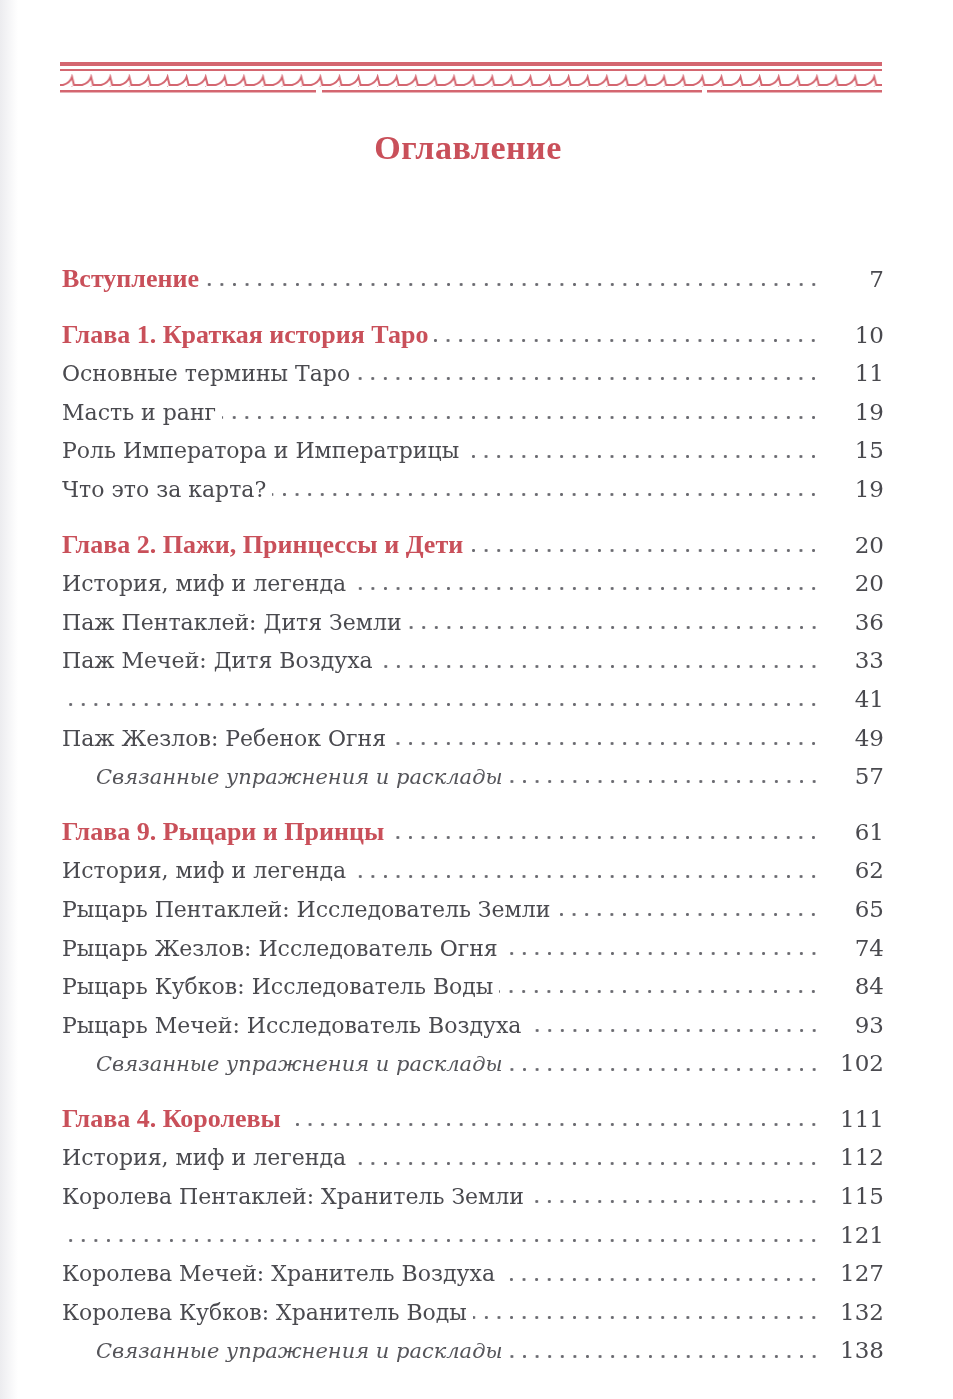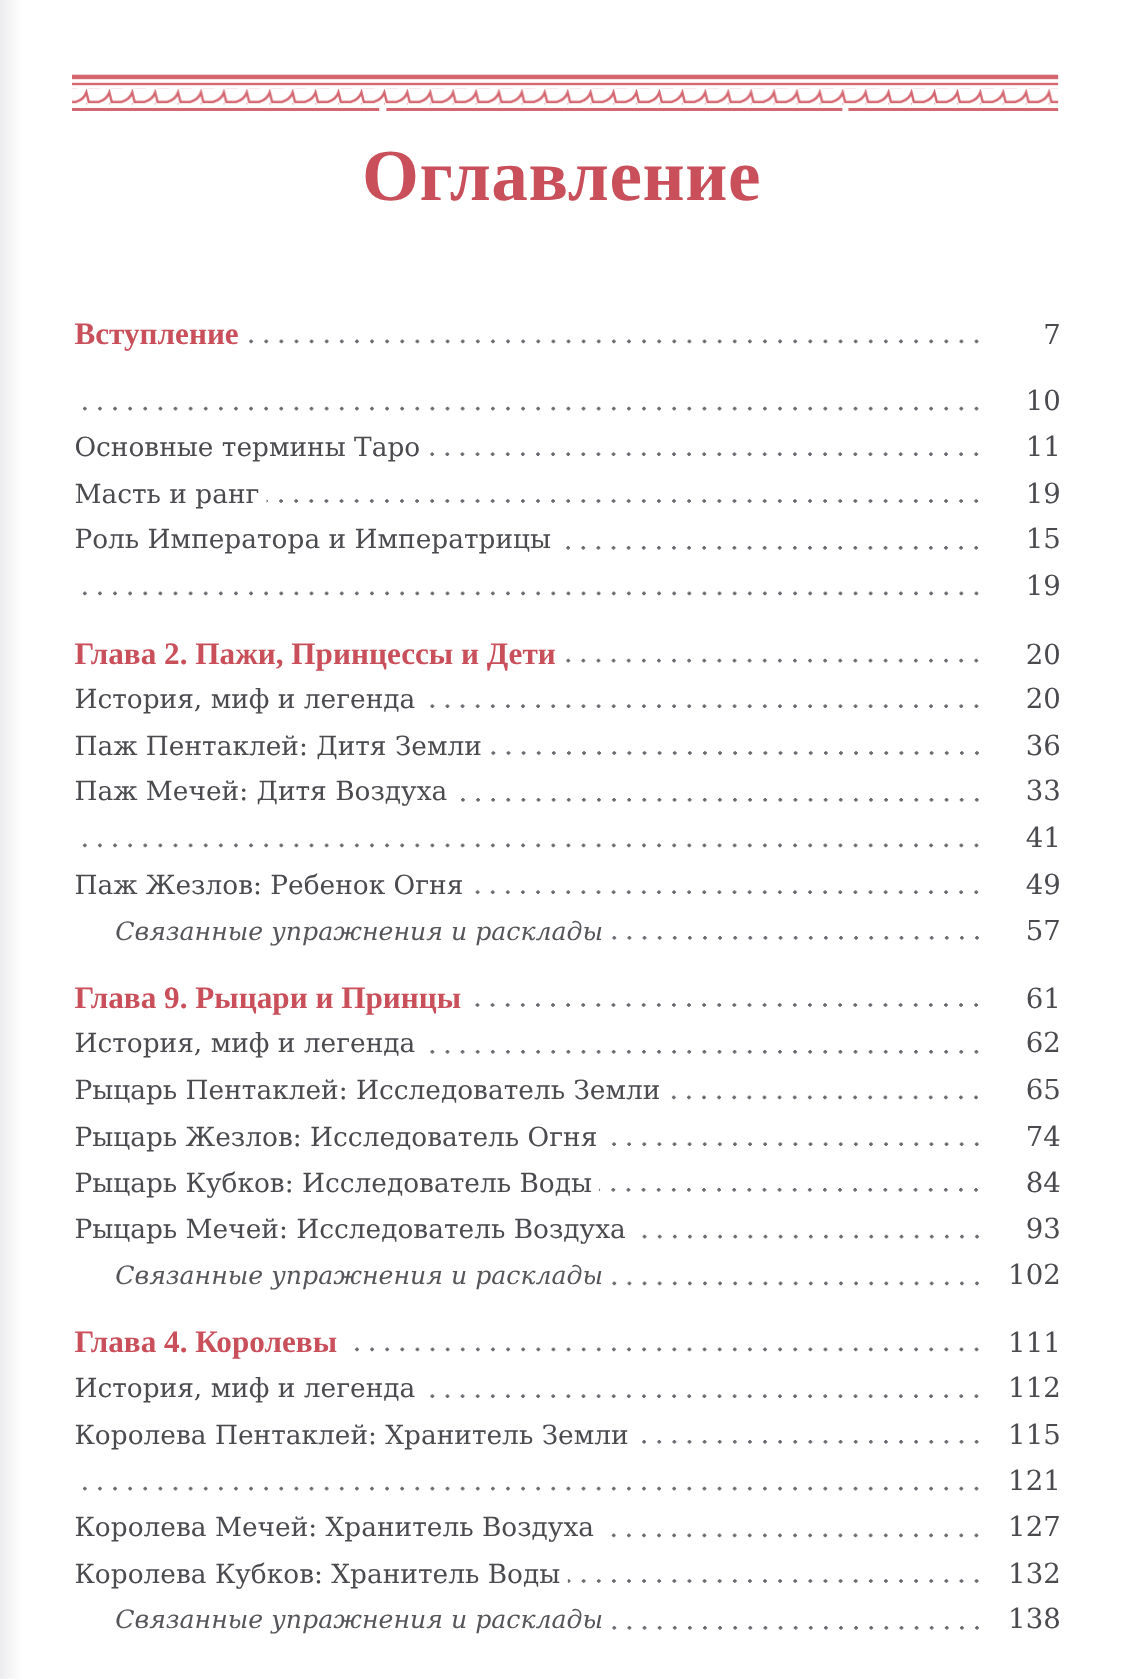--- a/index.html
+++ b/index.html
@@ -29,21 +29,21 @@
     height: 32px;
   }
   .title {
     position: absolute;
     left: 0;
     width: 936px;
     top: 118px;
     text-align: center;
     font-family: "Liberation Serif", "DejaVu Serif", serif;
     font-weight: bold;
-    font-size: 61px;
+    font-size: 34px;
     line-height: 60px;
     color: #c9505a;
     letter-spacing: 0.5px;
   }
   .toc {
     position: absolute;
     left: 62px;
     top: 260px;
     width: 822px;
   }
@@ -130,39 +130,41 @@
 
 <div class="toc">
 
   <div class="row chapter first">
     <span class="label">Вступление</span>
     <span class="leader"></span>
     <span class="page">7</span>
   </div>
 
   <div class="row chapter">
+    <span class="label">Глава 1. Краткая история Таро</span>
     <span class="leader"></span>
     <span class="page">10</span>
   </div>
   <div class="row item">
     <span class="label">Основные термины Таро</span>
     <span class="leader"></span>
     <span class="page">11</span>
   </div>
   <div class="row item">
     <span class="label">Масть и ранг</span>
     <span class="leader"></span>
     <span class="page">19</span>
   </div>
   <div class="row item">
     <span class="label">Роль Императора и Императрицы</span>
     <span class="leader"></span>
     <span class="page">15</span>
   </div>
   <div class="row item">
+    <span class="label">Что это за карта?</span>
     <span class="leader"></span>
     <span class="page">19</span>
   </div>
 
   <div class="row chapter">
     <span class="label">Глава 2. Пажи, Принцессы и Дети</span>
     <span class="leader"></span>
     <span class="page">20</span>
   </div>
   <div class="row item">

